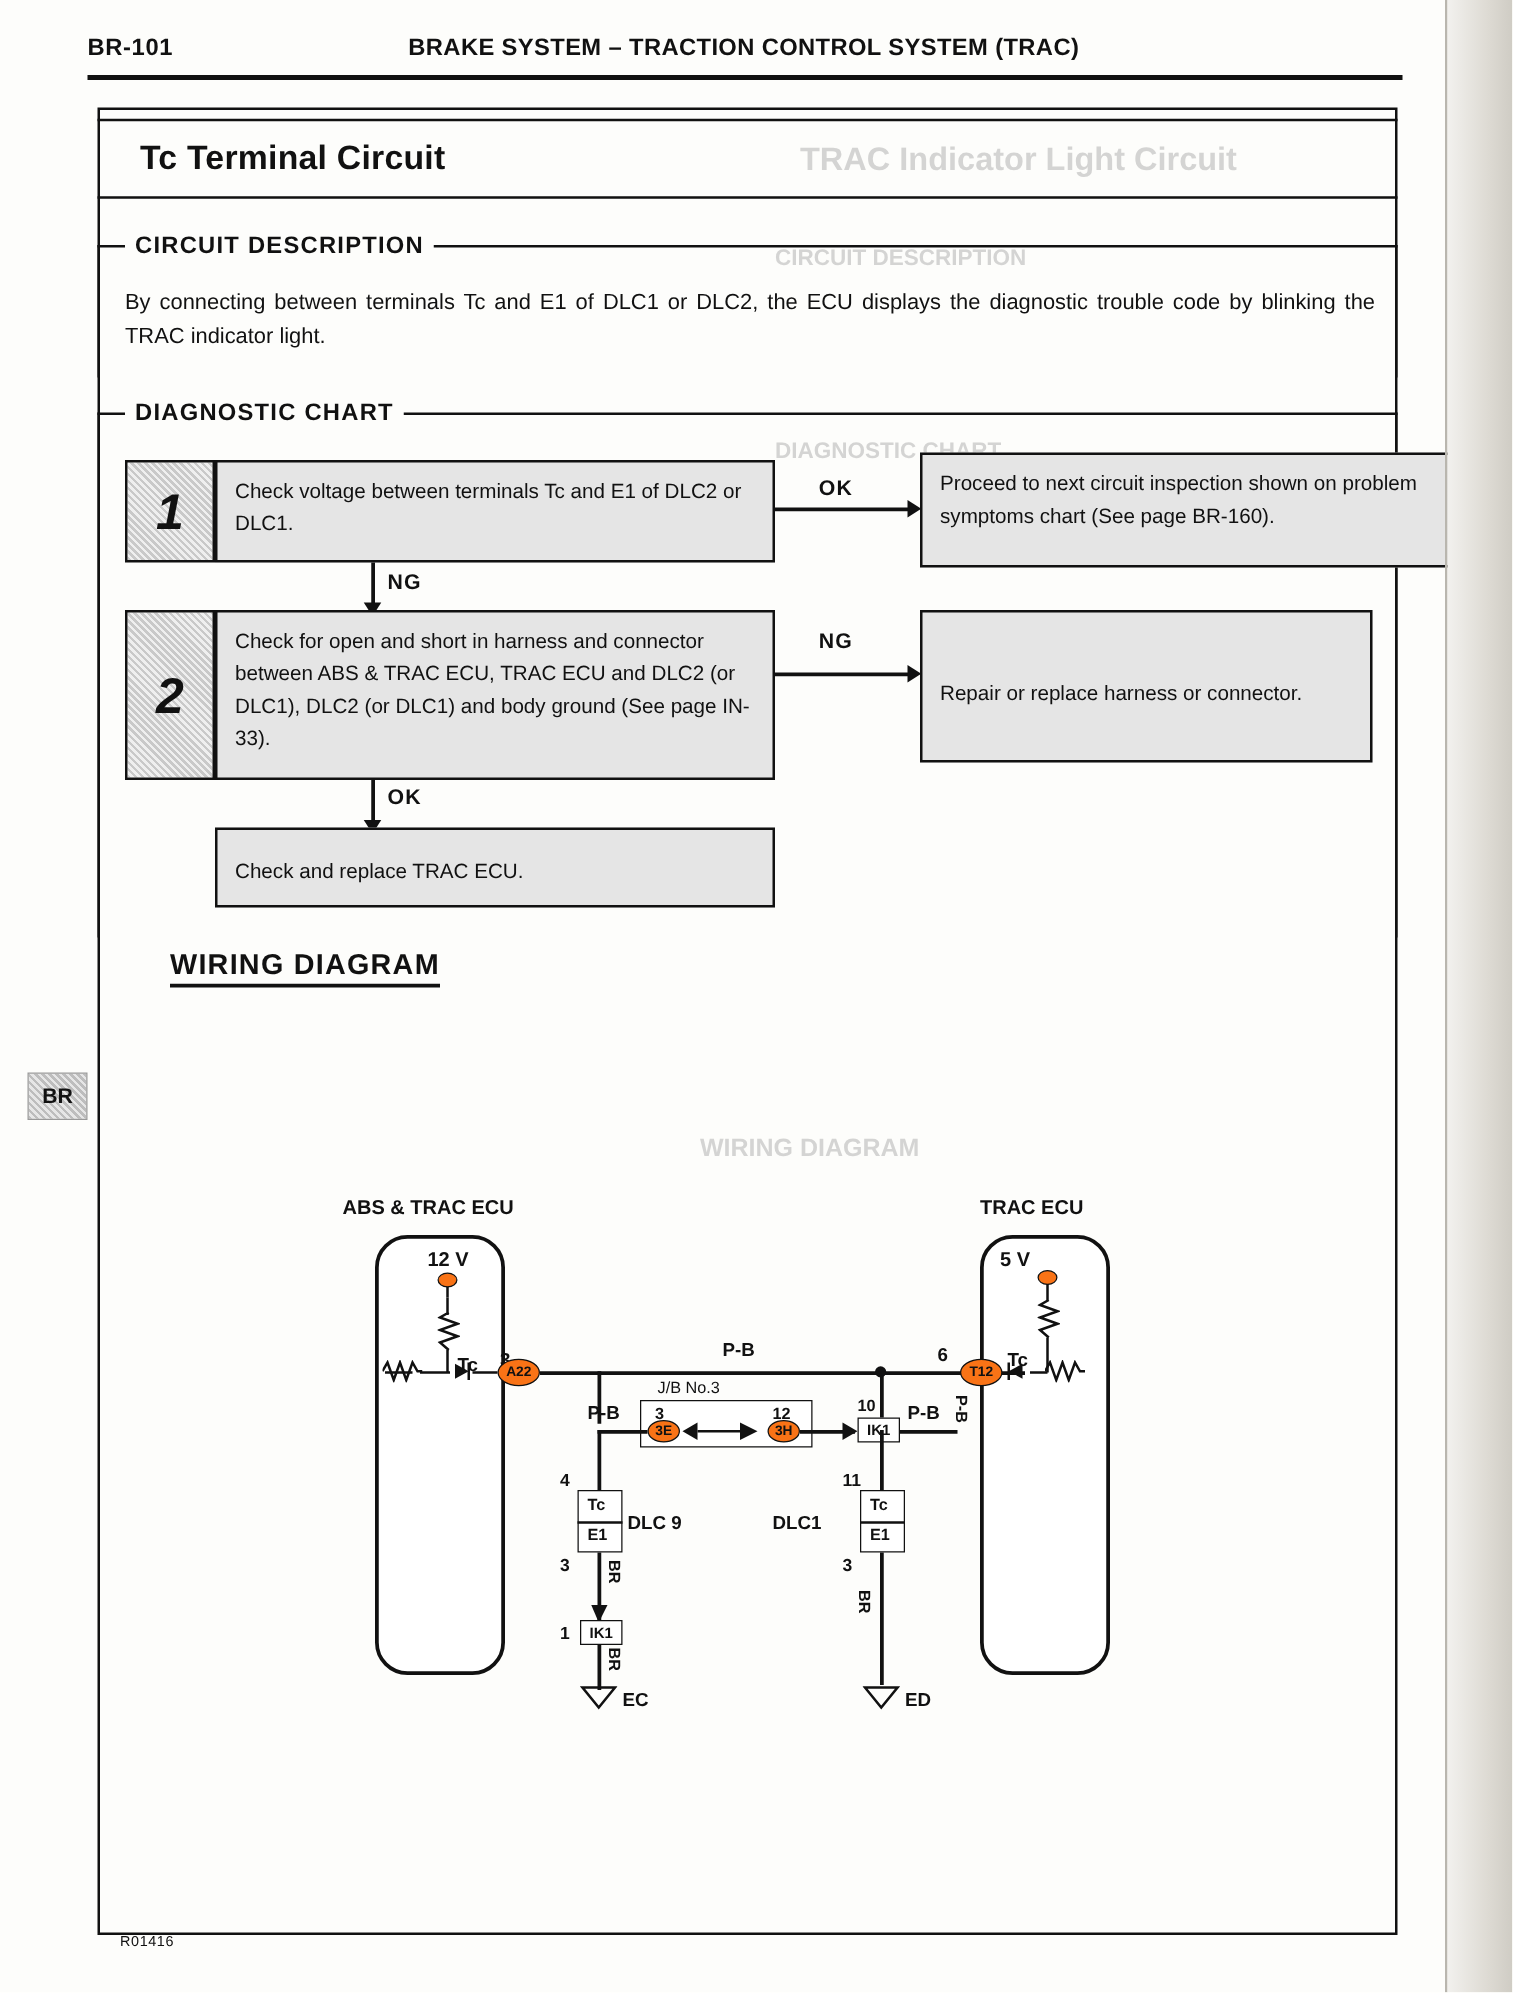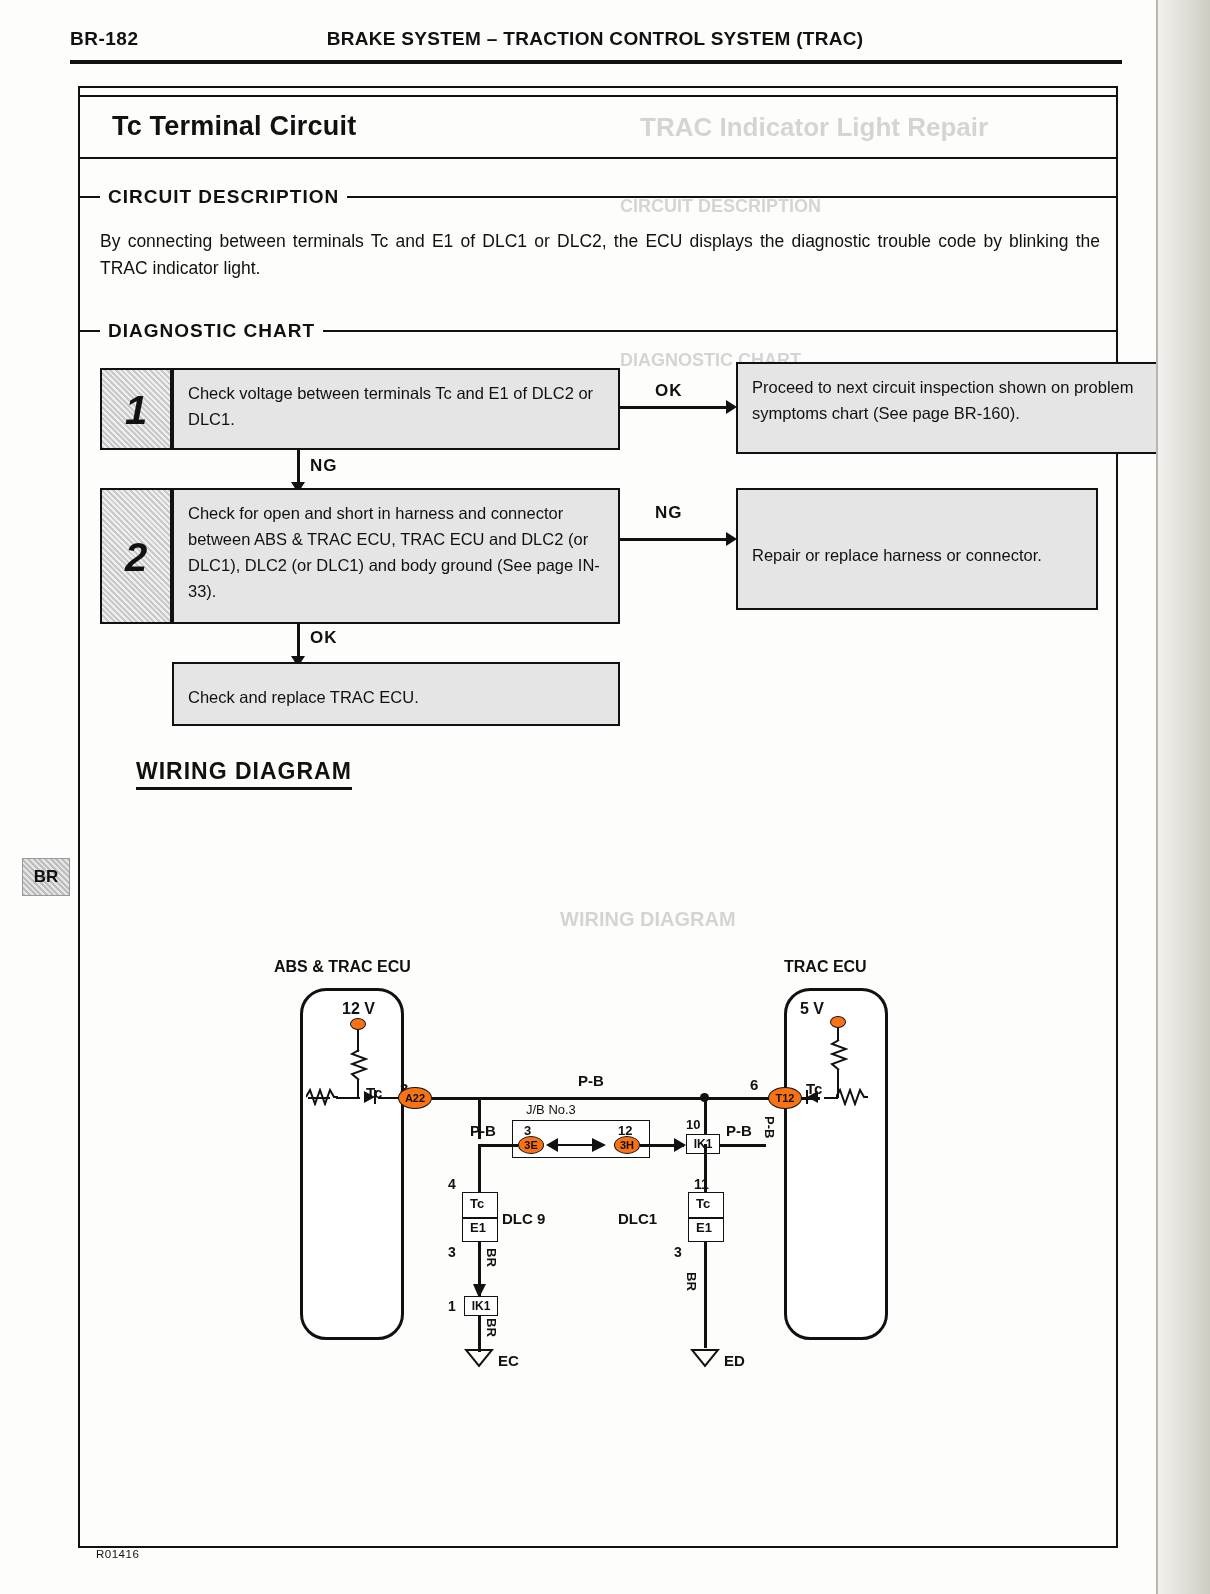--- a/index.html
+++ b/index.html
@@ -302,27 +302,27 @@
     width: 1.5px;
     height: 1594px;
     background: #b9b6ae;
   }
 </style>
 </head>
 <body>
 
 <div id="page">
 
-  <div class="ghost" style="left:640px; top:112px; font-size:26px;">TRAC Indicator Light Repair</div>
+  <div class="ghost" style="left:640px; top:112px; font-size:26px;">TRAC Indicator Light Circuit</div>
   <div class="ghost" style="left:620px; top:196px; font-size:18px;">CIRCUIT DESCRIPTION</div>
   <div class="ghost" style="left:620px; top:350px; font-size:18px;">DIAGNOSTIC CHART</div>
   <div class="ghost" style="left:560px; top:908px; font-size:20px;">WIRING DIAGRAM</div>
 
   <div class="page-header">
-    <div class="page-num">BR-182</div>
+    <div class="page-num">BR-101</div>
     <div class="header-title">BRAKE SYSTEM – TRACTION CONTROL SYSTEM (TRAC)</div>
   </div>
   <div class="header-rule"></div>
 
   <div class="outer-frame"></div>
 
   <div class="title-box">
     <div class="title-text">Tc Terminal Circuit</div>
   </div>
 
@@ -457,21 +457,21 @@
     <div class="wd-small" style="left:392px; top:376px; font-size:13px; font-weight:bold;">Tc</div>
     <div class="wd-small" style="left:392px; top:400px; font-size:13px; font-weight:bold;">E1</div>
     <div class="wd-tiny" style="left:370px; top:356px; font-size:14px;">4</div>
     <div class="wd-tiny" style="left:370px; top:424px; font-size:14px;">3</div>
     <div class="wd-label" style="left:424px; top:390px; font-size:15px;">DLC 9</div>
 
     <div class="conn-box" style="left:610px; top:372px; width:36px; height:50px;"></div>
     <div class="wire" style="left:610px; top:397px; width:36px; height:1.5px;"></div>
     <div class="wd-small" style="left:618px; top:376px; font-size:13px; font-weight:bold;">Tc</div>
     <div class="wd-small" style="left:618px; top:400px; font-size:13px; font-weight:bold;">E1</div>
-    <div class="wd-tiny" style="left:596px; top:356px; font-size:14px;margin-left:20px;">11</div>
+    <div class="wd-tiny" style="left:596px; top:356px; font-size:14px;">11</div>
     <div class="wd-tiny" style="left:596px; top:424px; font-size:14px;">3</div>
     <div class="wd-label" style="left:540px; top:390px; font-size:15px;">DLC1</div>
 
     <div class="wire" style="left:400px; top:422px; width:2.5px; height:54px;"></div>
     <svg style="position:absolute; left:394px; top:462px;" width="16" height="18">
       <polygon points="1,2 14,2 7,16" fill="#111"></polygon>
     </svg>
     <div class="vert-text" style="left:406px; top:428px;">BR</div>
     <div class="rect-tag" style="left:386px; top:476px; width:34px; height:20px; line-height:18px;">IK1</div>
     <div class="wd-tiny" style="left:370px; top:478px; font-size:14px;">1</div>

